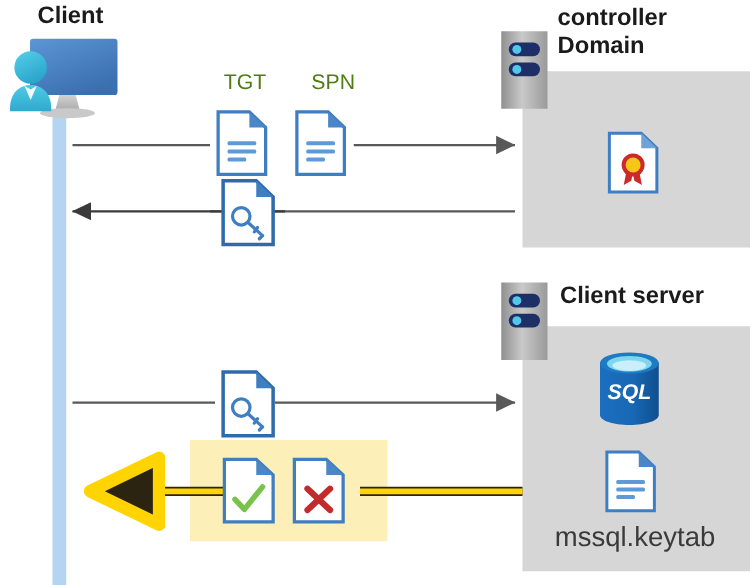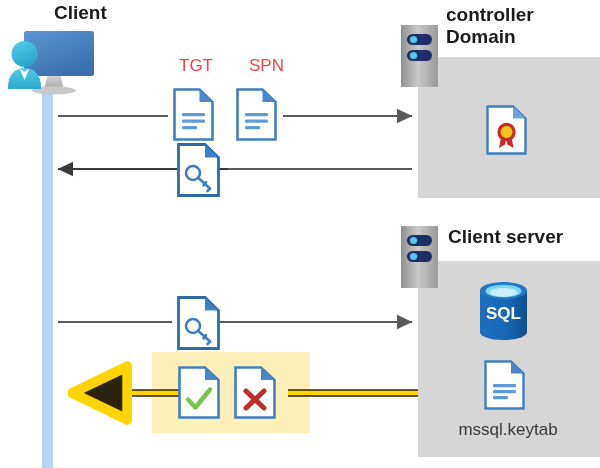--- a/index.html
+++ b/index.html
@@ -3,22 +3,22 @@
 <meta charset="utf-8">
 <style>
   html,body{margin:0;padding:0;background:#ffffff;}
   body{width:600px;height:468px;position:relative;overflow:hidden;
        font-family:"Liberation Sans","DejaVu Sans",sans-serif;}
   .canvas{position:absolute;inset:0;width:600px;height:468px;}
   .abs{position:absolute;}
 
   
   .title-bold{font-weight:bold;color:#1b1b1b;font-size:19px;line-height:22px;}
-  .caption{color:#3a3a3a;font-size:17px;line-height:20px;}
-  .doclabel{color:#ef4444;font-size:17px;line-height:20px;}
+  .caption{color:#3a3a3a;font-size:22px;line-height:20px;}
+  .doclabel{color:#4d7c0f;font-size:17px;line-height:20px;}
 
   
   .zone{background:#d6d6d6;}
 
   
   .lifeline{background:#b4d4f2;}
 
   
   .highlight{background:#fcefb8;}
 
@@ -29,21 +29,21 @@
 </head>
 <body>
 
 <div class="canvas">
 
   <div class="abs zone" style="left:418px;top:57px;width:182px;height:141px;"></div>
   <div class="abs zone" style="left:418px;top:261px;width:182px;height:196px;"></div>
 
   <div class="abs lifeline" style="left:42px;top:88px;width:11px;height:380px;"></div>
 
-  <div class="abs" style="left:30px;top:2px;width:110px;margin-left:24px;">
+  <div class="abs" style="left:30px;top:2px;width:110px;">
     <span class="title-bold">Client</span>
   </div>
 
   <div class="abs icon" style="left:2px;top:26px;width:100px;height:78px;">
     <svg width="100" height="78" viewBox="0 0 100 78">
       <defs>
         <linearGradient id="monGrad" x1="0" y1="0" x2="0.6" y2="1">
           <stop offset="0%" stop-color="#5d96d4"></stop>
           <stop offset="100%" stop-color="#3a6fb0"></stop>
         </linearGradient>
@@ -116,21 +116,21 @@
       <circle cx="12.5" cy="14.5" r="3.6" fill="#52c7ea"></circle>
       <rect x="6" y="25" width="25" height="11" rx="5.5" fill="#1d2f66"></rect>
       <circle cx="12.5" cy="30.5" r="3.6" fill="#52c7ea"></circle>
     </svg>
   </div>
 
   <div class="abs" style="left:448px;top:226px;width:150px;">
     <span class="title-bold">Client server</span>
   </div>
 
-  <div class="abs icon" style="left:479px;top:281px;width:49px;height:60px;">
+  <div class="abs icon" style="left:479px;top:281px;width:49px;height:60px;font-style:italic;">
     <svg width="49" height="60" viewBox="0 0 49 60">
       <defs>
         <linearGradient id="sqlBody" x1="0" y1="0" x2="1" y2="0">
           <stop offset="0%" stop-color="#1b6fc0"></stop>
           <stop offset="55%" stop-color="#1868b5"></stop>
           <stop offset="100%" stop-color="#0f4f8e"></stop>
         </linearGradient>
       </defs>
       <path d="M1 9 H48 V51 C48 55.5 37.5 59 24.5 59 C11.5 59 1 55.5 1 51 Z" fill="url(#sqlBody)"></path>
       <ellipse cx="24.5" cy="9.5" rx="23.5" ry="8.5" fill="#1f7ac4"></ellipse>

